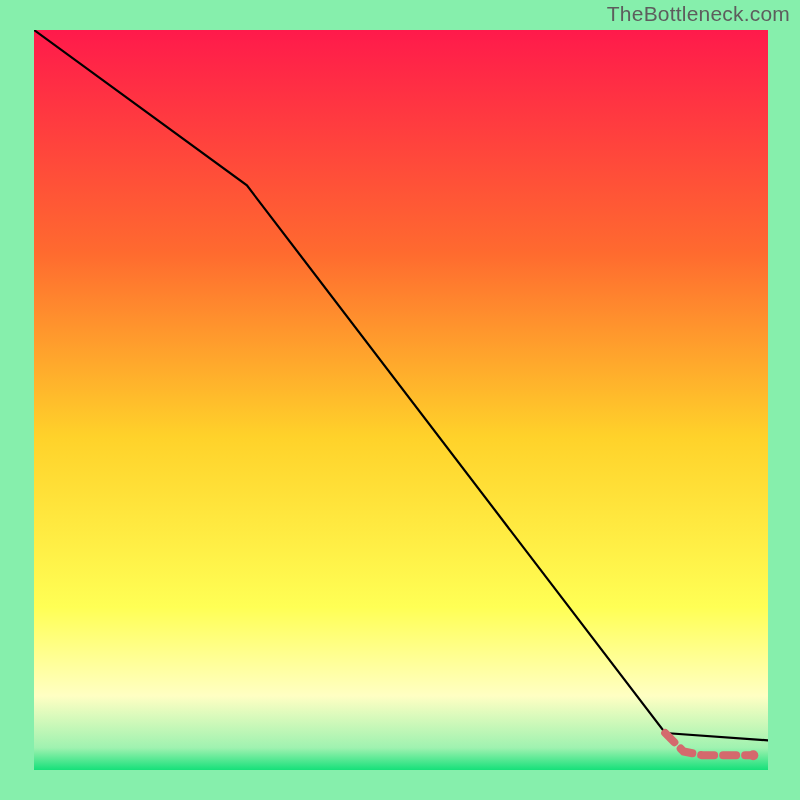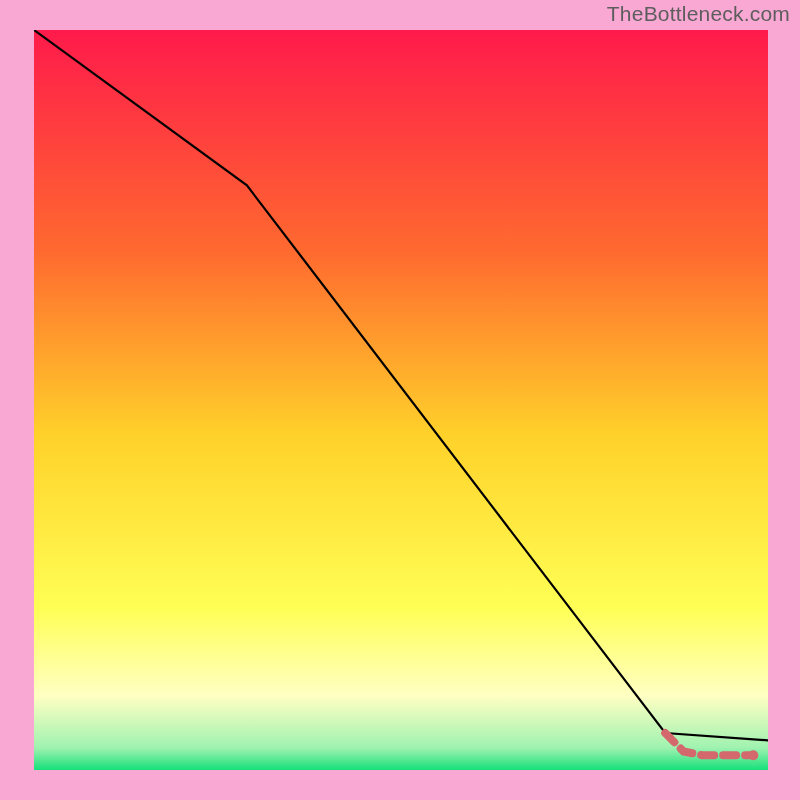--- a/index.html
+++ b/index.html
@@ -10,21 +10,21 @@
     background: #000000;
     overflow: hidden;
     font-family: Arial, Helvetica, sans-serif;
   }
   .frame {
     position: absolute;
     left: 0;
     top: 0;
     width: 800px;
     height: 800px;
-    background: #f9a8d4;
+    background: #86efac;
     text-decoration: underline;
   }
   .watermark {
     position: absolute;
     top: 2px;
     right: 10px;
     color: #5d5d5d;
     font-size: 21px;
     font-weight: 500;
     letter-spacing: 0.2px;

